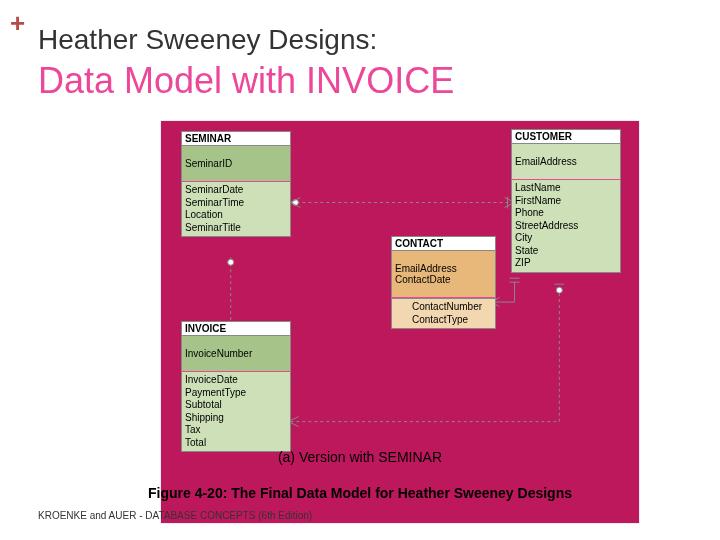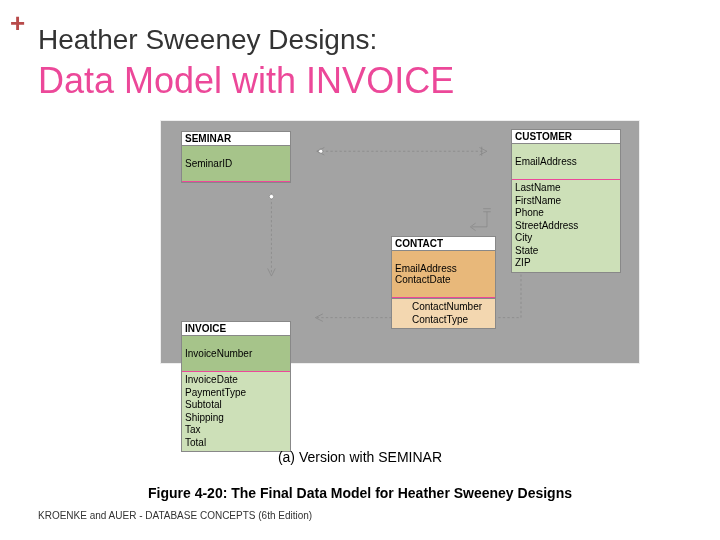--- a/index.html
+++ b/index.html
@@ -33,22 +33,22 @@
     left: 38px;
     font-size: 36px;
     color: #ec4899;
     font-weight: normal;
   }
   .diagram {
     position: absolute;
     top: 120px;
     left: 160px;
     width: 480px;
-    height: 244px;
-    background: #a3a3a3;
+    height: 404px;
+    background: #be185d;
     border: 1px solid #eee;
   }
   .entity {
     position: absolute;
     border: 1px solid #888;
     font-size: 10px;
     background: #fff;
     min-width: 100px;
   }
   .entity .ename {
@@ -146,20 +146,26 @@
     <line class="dashed" x1="400" y1="125" x2="400" y2="260"></line>
     <line class="dashed" x1="130" y1="260" x2="400" y2="260"></line>
     <circle cx="400" cy="128" r="3" fill="#fff" stroke="#888"></circle>
     <path class="crow" d="M138,255 L128,260 L138,265"></path>
     <line x1="395" y1="122" x2="405" y2="122"></line>
   </svg>
 
   <div class="entity seminar">
     <div class="ename">SEMINAR</div>
     <div class="pk">SeminarID</div>
+    <div class="attrs">
+      <div>SeminarDate</div>
+      <div>SeminarTime</div>
+      <div>Location</div>
+      <div>SeminarTitle</div>
+    </div>
   </div>
 
   <div class="entity customer">
     <div class="ename">CUSTOMER</div>
     <div class="pk">EmailAddress</div>
     <div class="attrs">
       <div>LastName</div>
       <div>FirstName</div>
       <div>Phone</div>
       <div>StreetAddress</div>

